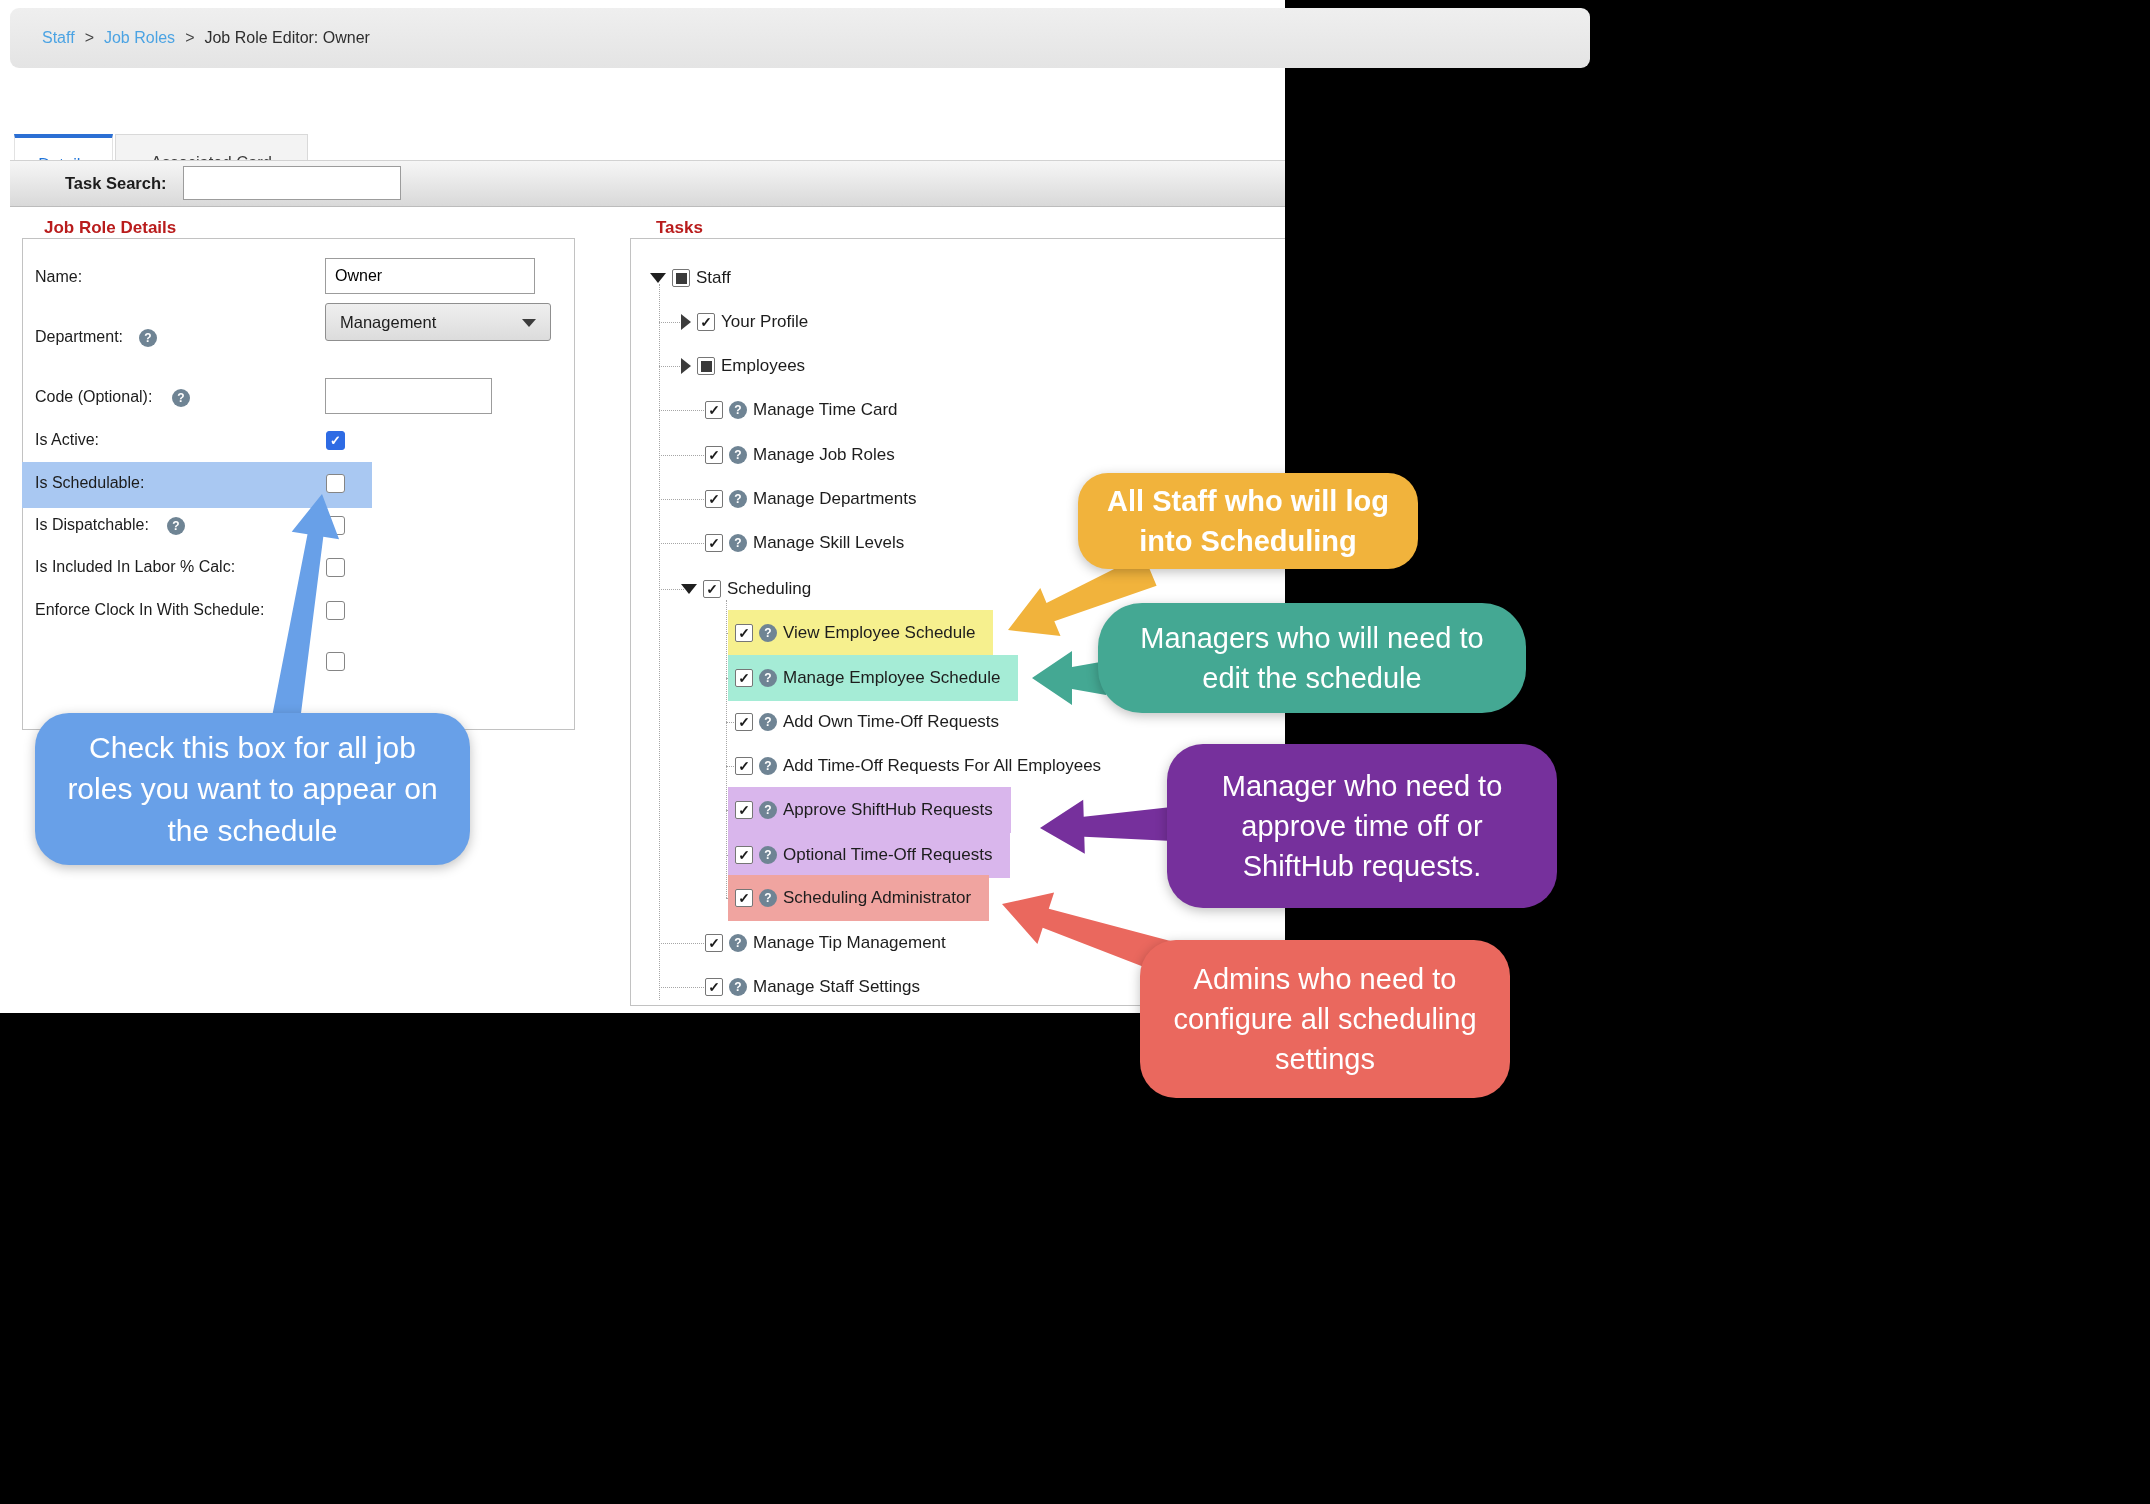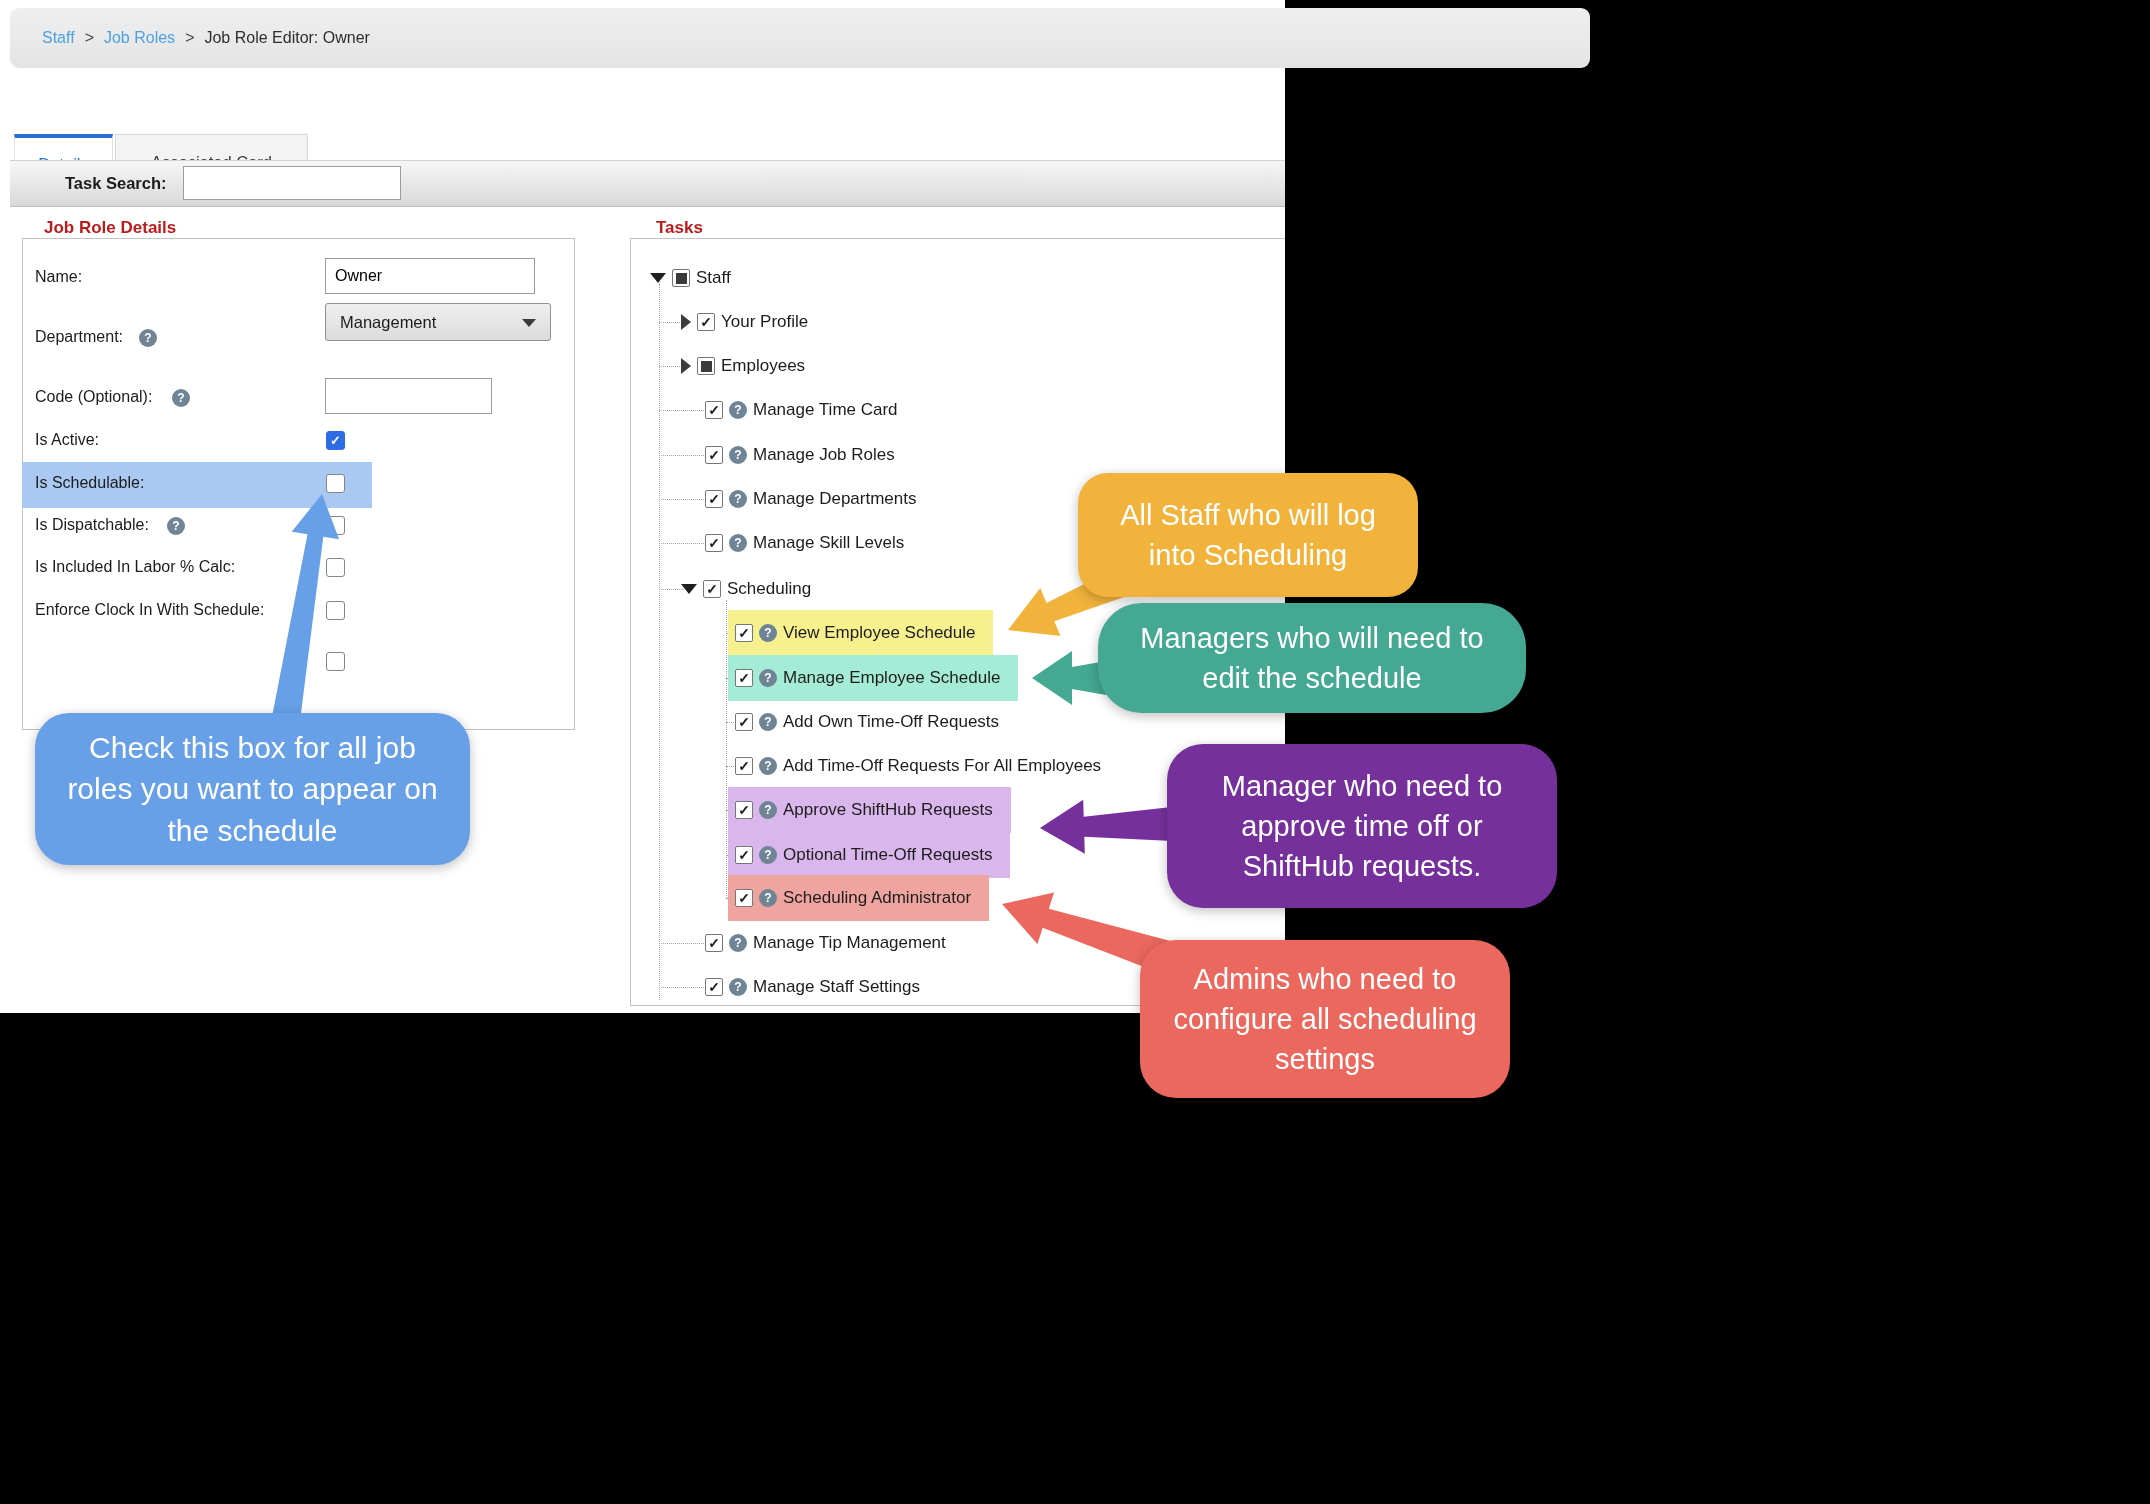--- a/index.html
+++ b/index.html
@@ -299,19 +299,19 @@
   <svg id="arrows" width="2150" height="1504">
       <polygon points="296.8,746.4 323.3,536.7 339.1,539.3 322,494 291.7,531.7 307.5,534.2 267.2,741.6" fill="#68a0e8"></polygon>
       <polygon points="1143.4,554.3 1046.5,602.9 1040.3,588.1 1008,630 1060.5,636 1054.3,621.3 1156.6,585.7" fill="#f1b33c"></polygon>
       <polygon points="1106,661 1072,667 1072,651 1032,678 1072,705 1072,689 1106,695" fill="#44a893"></polygon>
       <polygon points="1171.5,807 1083.7,816.7 1083.2,799.7 1040,828 1084.8,853.7 1084.3,836.7 1172.5,841" fill="#76309c"></polygon>
       <polygon points="1173.3,941.8 1048.8,908.7 1054.1,892.6 1002,904 1037.4,943.9 1042.7,927.7 1162.7,974.2" fill="#ea685e"></polygon>
     </svg>
 
   <div id="callouts">
       <div class="callout" style="left: 35px; top: 713px; width: 435px; height: 152px; border-radius: 34px; background: rgb(104, 160, 232); font-size: 30px;">Check this box for all job roles you want to appear on the schedule</div>
-      <div class="callout" style="left: 1078px; top: 473px; width: 340px; height: 124px; border-radius: 30px; background: rgb(241, 179, 60); font-size: 29px;">All Staff who will log into Scheduling</div>
+      <div class="callout" style="left: 1078px; top: 473px; width: 340px; height: 96px; border-radius: 30px; background: rgb(241, 179, 60); font-size: 29px; font-weight: bold;">All Staff who will log into Scheduling</div>
       <div class="callout" style="left: 1098px; top: 603px; width: 428px; height: 110px; border-radius: 44px; background: rgb(68, 168, 147); font-size: 29px;">Managers who will need to edit the schedule</div>
       <div class="callout" style="left: 1167px; top: 744px; width: 390px; height: 164px; border-radius: 36px; background: rgb(118, 48, 156); font-size: 29px;">Manager who need to approve time off or ShiftHub requests.</div>
       <div class="callout" style="left: 1140px; top: 940px; width: 370px; height: 158px; border-radius: 36px; background: rgb(234, 104, 94); font-size: 29px;">Admins who need to configure all scheduling settings</div>
     </div>
 
 </div>
 
 </body></html>

